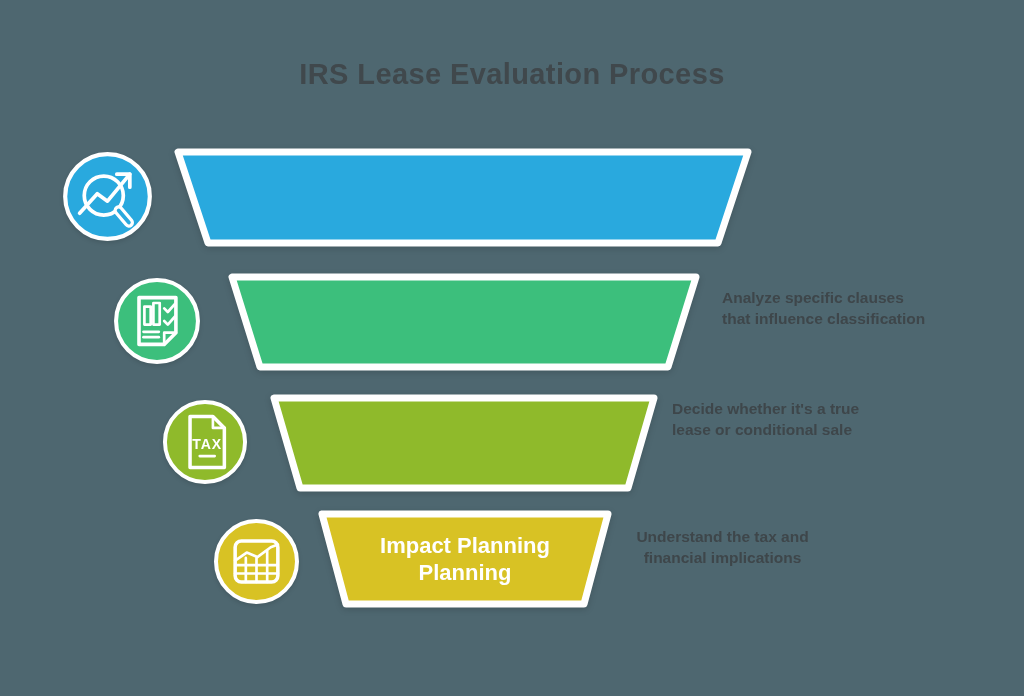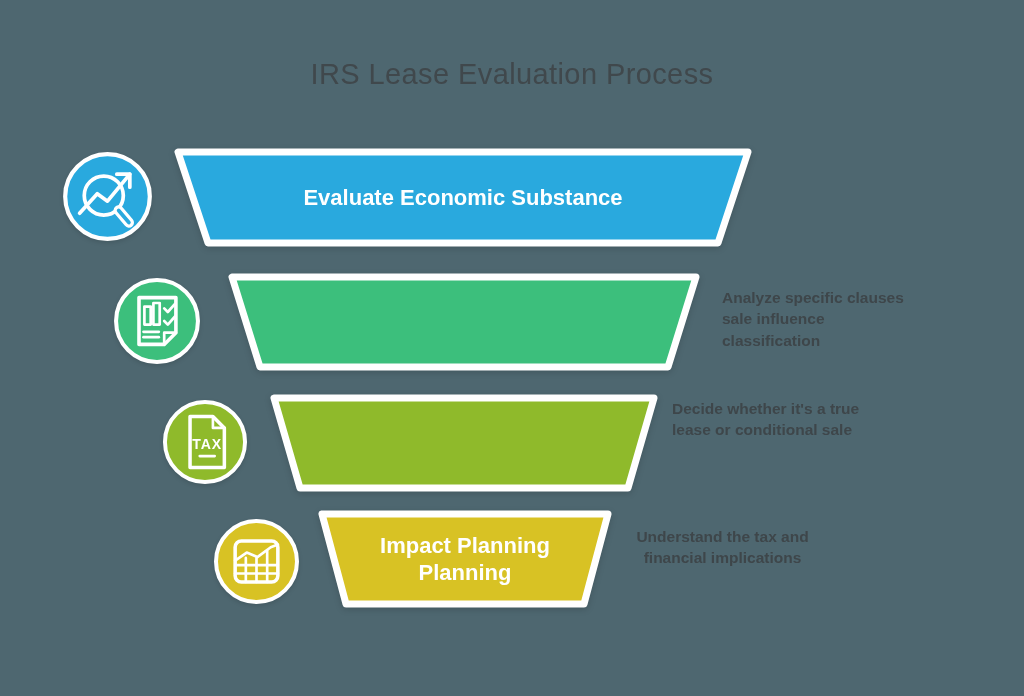--- a/index.html
+++ b/index.html
@@ -1,20 +1,20 @@
 <!DOCTYPE html>
 <html><head>
 <meta charset="utf-8">
 <style>
   html,body{margin:0;padding:0;}
   body{font-family:"Liberation Sans", sans-serif;}
   .canvas{position:relative;width:1024px;height:696px;overflow:hidden;background:#4E6770;}
 
   .title{position:absolute;top:58px;left:0;width:100%;text-align:center;
-         font-size:29px;font-weight:normal;color:#40484C;letter-spacing:.4px;}
+         font-size:29px;font-weight:bold;color:#40484C;letter-spacing:.4px;}
 
   .stage-shape{position:absolute;filter:drop-shadow(0 2px 3px rgba(0,0,0,.15));}
   .stage-shape path{stroke:#fff;stroke-width:7;stroke-linejoin:round;}
 
   .stage-labelbox{position:absolute;display:flex;align-items:center;justify-content:center;
                   text-align:center;color:#fff;font-weight:bold;font-size:22px;line-height:1.25;}
   .s1-shape{left:170px;top:148px;}
   .s1-labelbox{left:170px;top:148px;width:586px;height:99px;}
   .s2-shape{left:224px;top:273px;}
   .s2-labelbox{left:224px;top:273px;width:480px;height:98px;}
@@ -41,23 +41,20 @@
 </head>
 <body>
 
 <div class="canvas" style="background: rgb(78, 103, 112);">
 
   <div class="title" style="color: rgb(64, 72, 76);">IRS Lease Evaluation Process</div>
 
   <svg class="stage-shape s1-shape" width="586" height="99" viewBox="0 0 586 99">
     <path d="M 8 4 L 578 4 L 548 95 L 38 95 Z" fill="#29A9DE"></path>
   </svg>
-  <div class="stage-labelbox s1-labelbox">
-    <span>Evaluate Economic Substance</span>
-  </div>
   <svg class="icon i1" viewBox="0 0 100 100">
     <circle cx="50" cy="50" r="45.5" stroke="#fff" stroke-width="4.5" fill="#29A9DE"></circle>
     <circle class="st" cx="46" cy="49" r="21"></circle>
     <path class="st" d="M 20 68 L 39 47 L 50 55 L 74 26"></path>
     <path class="st" d="M 60 26 L 74 26 L 74 40"></path>
     <line x1="62" y1="65" x2="73" y2="78" stroke="#fff" stroke-width="11" stroke-linecap="round"></line>
     <line x1="62" y1="65" x2="73" y2="78" stroke-width="4" stroke-linecap="round" stroke="#29A9DE"></line>
   </svg>
 
   <svg class="stage-shape s2-shape" width="480" height="98" viewBox="0 0 480 98">
@@ -67,21 +64,21 @@
     <circle cx="50" cy="50" r="45.5" stroke="#fff" stroke-width="4.5" fill="#3CBF7C"></circle>
     <path class="st" d="M 30 24 H 71 V 63 L 58 76 H 30 Z"></path>
     <path class="st thin" d="M 71 63 H 58 V 76"></path>
     <rect class="st thin" x="36" y="34" width="7" height="20"></rect>
     <rect class="st thin" x="46" y="30" width="7" height="24"></rect>
     <path class="st thin" d="M 58 36 L 62 40 L 70 31"></path>
     <path class="st thin" d="M 58 50 L 62 54 L 70 45"></path>
     <line class="st thin" x1="35" y1="62" x2="52" y2="62"></line>
     <line class="st thin" x1="35" y1="68" x2="52" y2="68"></line>
   </svg>
-  <div class="note n2">Analyze specific clauses sale influence classification</div>
+  <div class="note n2">Analyze specific clauses that influence classification</div>
 
   <svg class="stage-shape s3-shape" width="396" height="98" viewBox="0 0 396 98">
     <path d="M 8 4 L 388 4 L 362 94 L 34 94 Z" fill="#8FBA2B"></path>
   </svg>
   <svg class="icon i3" viewBox="0 0 100 100">
     <circle cx="50" cy="50" r="45.5" stroke="#fff" stroke-width="4.5" fill="#8FBA2B"></circle>
     <path class="st" d="M 33 21 H 59 L 72 34 V 79 H 33 Z"></path>
     <path class="st thin" d="M 59 21 V 34 H 72"></path>
     <text x="52.5" y="58" text-anchor="middle" fill="#fff" font-size="16" font-weight="bold" font-family="Liberation Sans, sans-serif" letter-spacing="1">TAX</text>
     <line class="st thin" x1="44" y1="66" x2="61" y2="66"></line>

